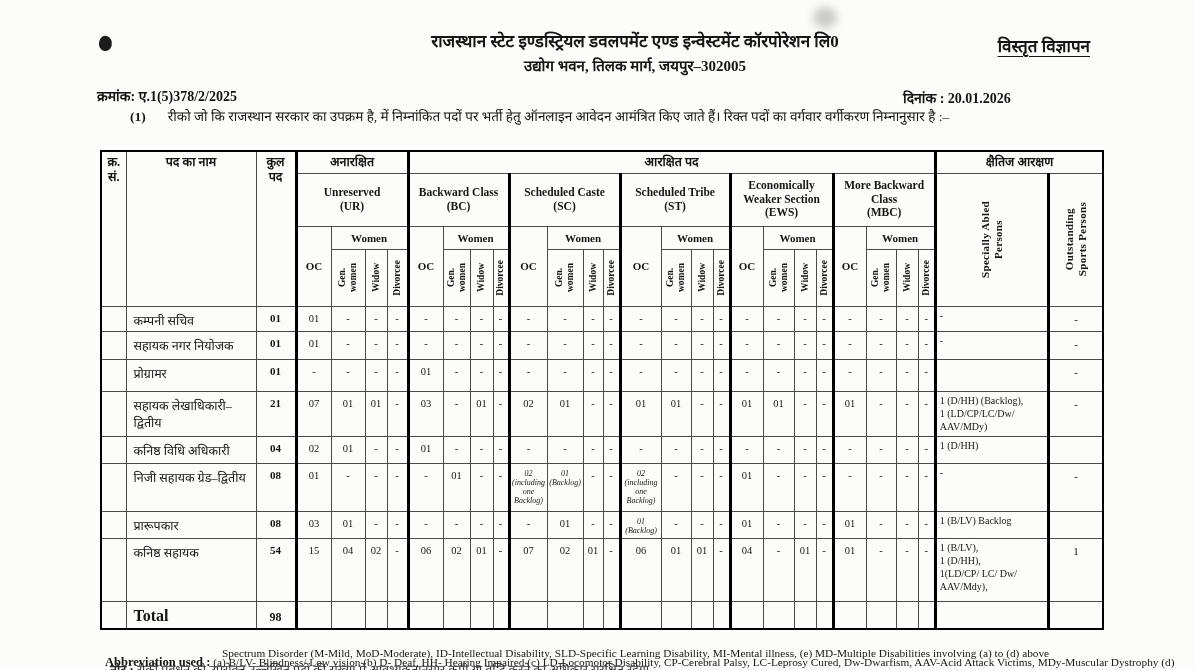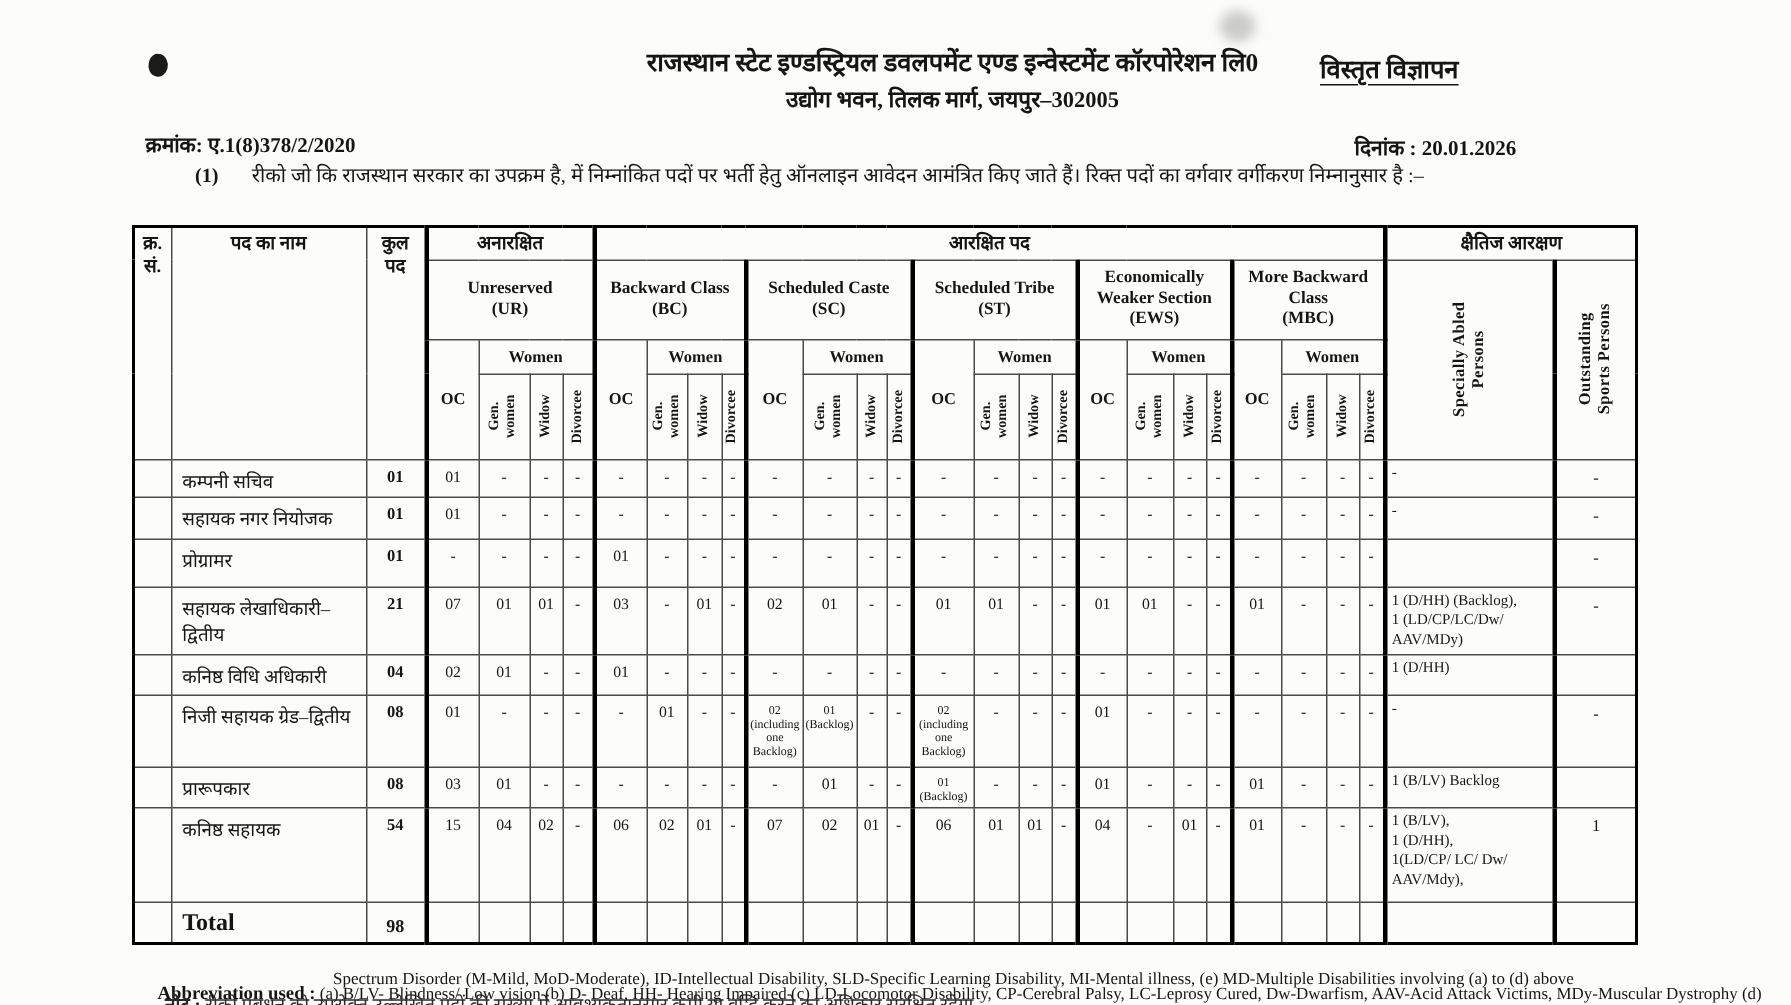--- a/index.html
+++ b/index.html
@@ -6,54 +6,54 @@
   body{
     width:1194px;height:670px;position:relative;overflow:hidden;
     background:#fcfcfa;color:#151515;
     font-family:"Liberation Serif", serif;
   }
   [data-name]{box-sizing:border-box;}
   
   .title-wrap{position:absolute;left:250px;top:30px;width:770px;text-align:center;}
   .org1{font-size:17px;font-weight:bold;line-height:1.45;}
   .org2{font-size:15px;font-weight:bold;}
-  .doc-type{position:absolute;left:880px;top:34px;width:210px;text-align:left;
+  .doc-type{position:absolute;left:880px;top:34px;width:210px;text-align:right;
     font-size:17px;font-weight:bold;text-decoration:underline;text-underline-offset:4px;}
   .ref-no{position:absolute;left:97px;top:86px;font-size:14px;font-weight:bold;}
   .date-line{position:absolute;left:903px;top:88px;font-size:14px;font-weight:bold;}
   .para{position:absolute;left:130px;top:107px;width:1020px;font-size:13.5px;}
   .para-no{font-weight:bold;margin-right:22px;}
   
   .blot1{position:absolute;left:99px;top:36px;width:13px;height:15px;background:#1b1b1b;
     border-radius:45% 60% 50% 55%;transform:rotate(14deg);}
   .smudge{position:absolute;left:813px;top:7px;width:24px;height:21px;background:#9a9a9a;
     border-radius:50%;filter:blur(4px);opacity:.5;}
   
-  .tbl-wrap{position:absolute;left:88px;top:150px;}
+  .tbl-wrap{position:absolute;left:100px;top:150px;}
   table{border-collapse:collapse;table-layout:fixed;width:1002px;border:2px solid #000;}
   th,td{border:1px solid #4a4a4a;padding:0;overflow:hidden;white-space:pre-line;
     text-align:center;vertical-align:middle;}
   .bl{border-left:3px solid #000 !important;}
   thead th{font-weight:bold;}
   .hk{font-size:12.5px;line-height:1.2;}
   .vat{vertical-align:top;padding-top:3px;}
   .cat{font-size:11.5px;line-height:1.18;padding:1px 2px;}
   .oc,.wm{font-size:11px;}
   .sub div.vt{font-size:9.5px;}
   .saH div.vt{font-size:11px;letter-spacing:.3px;}
   .ospH div.vt{font-size:11px;letter-spacing:.3px;}
   .vt{writing-mode:vertical-rl;transform:rotate(180deg);margin:0 auto;
     white-space:pre-line;font-weight:bold;line-height:1.15;}
   
   .c-serial{font-size:11px;text-align:left;}
   .c-serial span{display:inline-block;transform:translateX(-9px);}
   .c-name{text-align:left;padding:18px 2px 2px 7px;font-size:12.5px;vertical-align:top;padding-top:5px;}
   .c-total{font-size:11px;font-weight:bold;vertical-align:top;padding-top:5px;}
   .c-num{font-size:10.5px;vertical-align:top;padding-top:6px;}
-  .c-num.tiny{font-size:8px;line-height:1.15;padding-top:5px;}
+  .c-num.tiny{font-size:8px;line-height:1.15;padding-top:5px;font-style:italic;}
   .c-sa{text-align:left;font-size:10px;line-height:1.3;padding:2px 3px;vertical-align:top;}
   .c-osp{font-size:11px;vertical-align:top;padding-top:6px;}
   .c-totlbl{font-weight:bold;font-size:16px;vertical-align:middle;}
   .c-tottotal{font-weight:bold;font-size:12px;vertical-align:middle;}
   
   .abbr1{position:absolute;left:105px;top:655px;width:1070px;font-size:11.3px;}
   .abbr1 b{font-size:12.5px;}
   .abbr2{position:absolute;left:222px;top:647px;width:960px;font-size:11.3px;}
   .note{position:absolute;left:110px;top:661px;width:1050px;font-size:12.5px;color:#2a2a2a;}
   .note b{text-decoration:underline;}
@@ -62,21 +62,21 @@
 <body>
 
 <div class="blot1" data-name="ink-blot-artifact"></div>
 <div class="smudge" data-name="scan-smudge-artifact"></div>
 
 <div class="title-wrap" data-name="letterhead">
   <div class="org1" data-name="org-name">राजस्थान स्टेट इण्डस्ट्रियल डवलपमेंट एण्ड इन्वेस्टमेंट कॉरपोरेशन लि0</div>
   <div class="org2" data-name="org-address">उद्योग भवन, तिलक मार्ग, जयपुर–302005</div>
 </div>
 <div class="doc-type" data-name="doc-type-heading">विस्तृत विज्ञापन</div>
-<div class="ref-no" data-name="reference-number">क्रमांक: ए.1(8)378/2/2020</div>
+<div class="ref-no" data-name="reference-number">क्रमांक: ए.1(5)378/2/2025</div>
 <div class="date-line" data-name="date-line">दिनांक : 20.01.2026</div>
 <div class="para" data-name="intro-paragraph"><span class="para-no" data-name="paragraph-number">(1)</span><span data-name="paragraph-text">रीको जो कि राजस्थान सरकार का उपक्रम है, में निम्नांकित पदों पर भर्ती हेतु ऑनलाइन आवेदन आमंत्रित किए जाते हैं। रिक्त पदों का वर्गवार वर्गीकरण निम्नानुसार है :–</span></div>
 
 <div class="tbl-wrap" data-name="vacancy-table-wrapper">
 <table data-name="vacancy-table">
   <colgroup>
     <col style="width:25px">
         <col style="width:130px">
         <col style="width:40px">
     <col style="width:35px">

